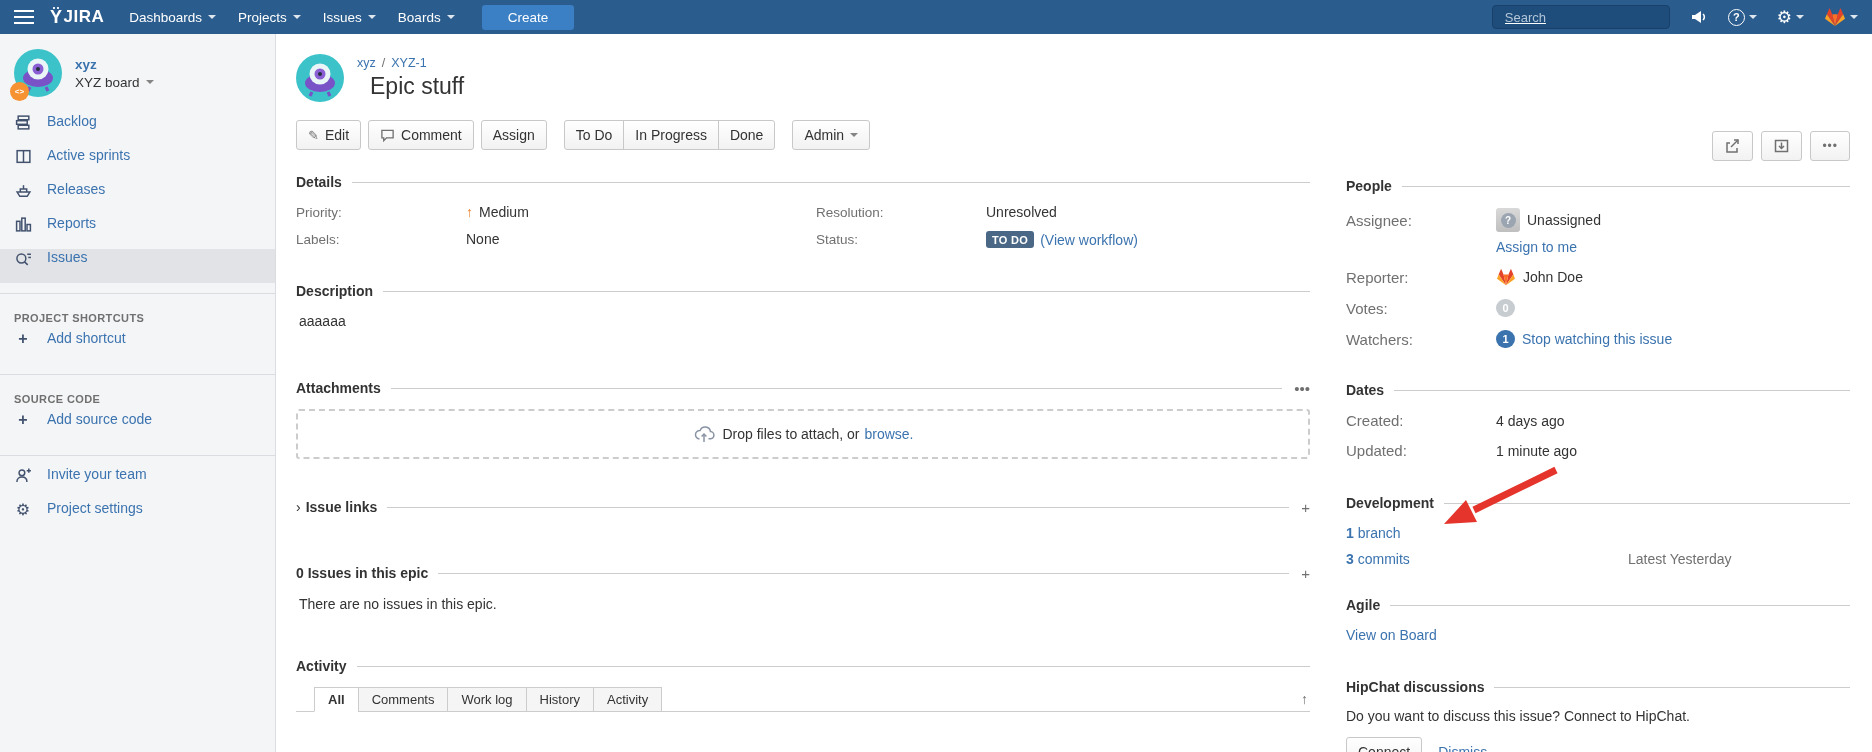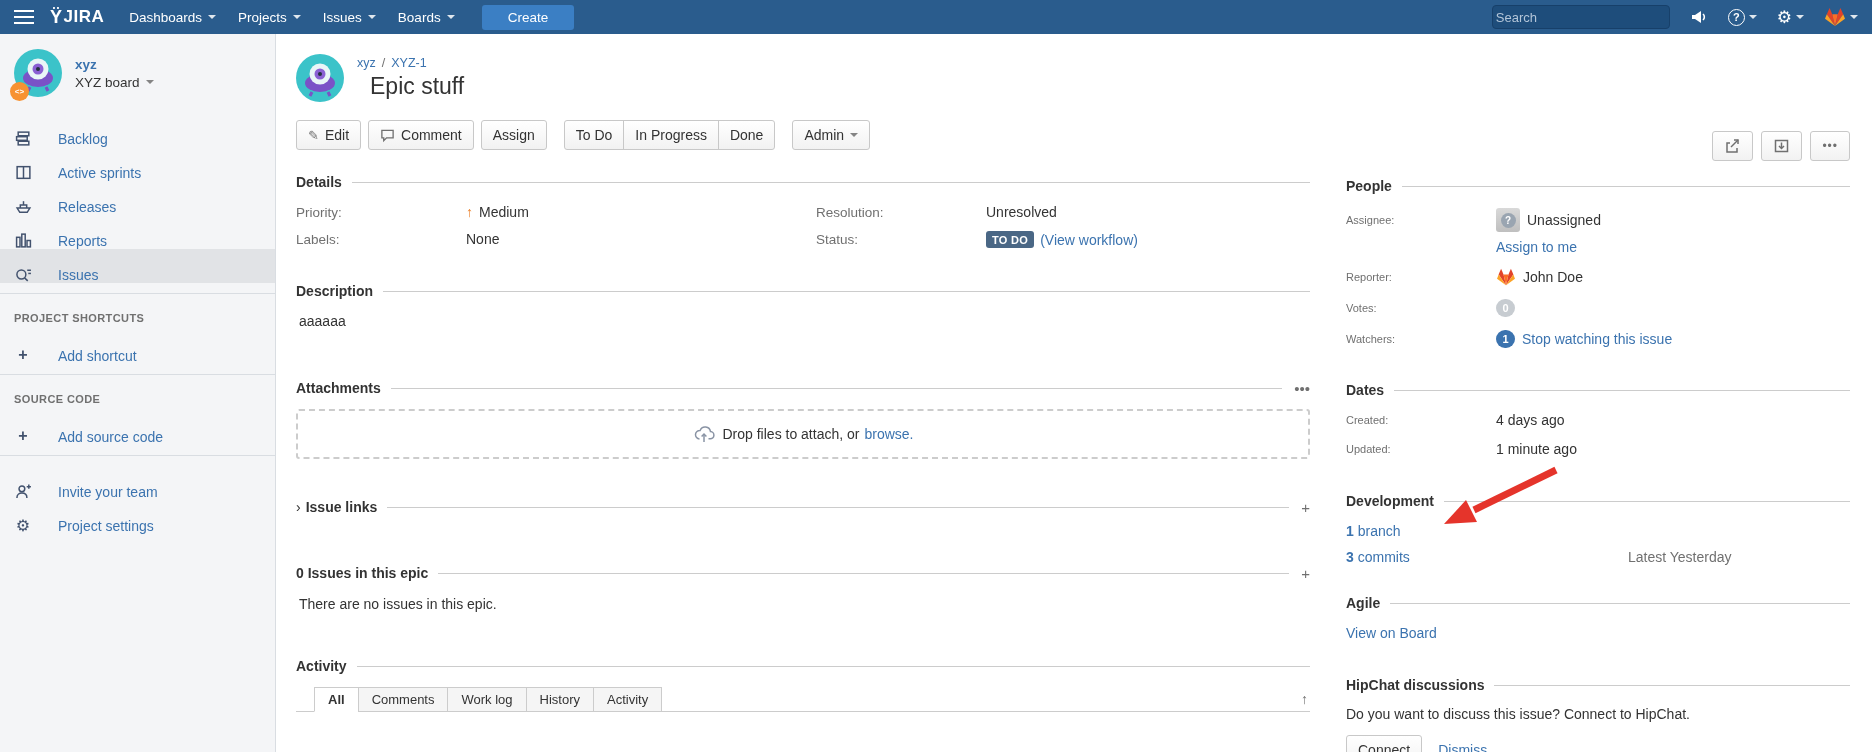--- a/index.html
+++ b/index.html
@@ -10,39 +10,39 @@
   
   .navbar { height:34px; background:#2a5c8d; display:flex; align-items:center; padding:0 14px; color:#fff; }
   .hamburger { width:20px; height:14px; border-top:2px solid #fff; border-bottom:2px solid #fff; position:relative; margin-right:16px; cursor:pointer; }
   .hamburger:before { content:""; position:absolute; left:0; right:0; top:4px; border-top:2px solid #fff; }
   .logo { display:flex; align-items:center; font-weight:bold; font-size:17px; letter-spacing:.5px; margin-right:14px; cursor:pointer; }
   .logo .mark { font-size:18px; margin-right:1px; }
   .nav-item { font-size:13.5px; padding:0 11px; height:34px; display:flex; align-items:center; gap:6px; cursor:pointer; white-space:nowrap; }
   .caret { width:0; height:0; border-left:4px solid transparent; border-right:4px solid transparent; border-top:4px solid currentColor; opacity:.85; }
   .create-btn { background:#3b7fc4; border-radius:3px; color:#fff; font-size:13.5px; padding:5px 26px; margin-left:16px; border:none; cursor:pointer; }
   .nav-right { margin-left:auto; display:flex; align-items:center; gap:20px; }
-  .search-box { background:#1e4d7b; border:1px solid #17406a; border-radius:4px; height:24px; width:178px; display:flex; align-items:center; padding:0 3px; }
+  .search-box { background:#1e4d7b; border:1px solid #17406a; border-radius:4px; height:24px; width:178px; display:flex; align-items:center; padding:0 12px;text-decoration:underline; }
   .search-box input { flex:1; background:transparent; border:none; outline:none; color:#dce6f0; font-size:13px; font-family:inherit; }
   .search-box input::placeholder { color:#b3c5d8; }
   .nav-icon { display:flex; align-items:center; gap:4px; cursor:pointer; color:#fff; }
   .help-circle { width:17px; height:17px; border:1.5px solid #fff; border-radius:50%; font-size:11px; font-weight:bold; display:flex; align-items:center; justify-content:center; }
   .gear-glyph { font-family:"DejaVu Sans", sans-serif; font-size:17px; line-height:1; }
 
   
   .app { display:flex; height:718px; }
   .sidebar { width:276px; background:#f4f5f7; border-right:1px solid #d9dde2; flex-shrink:0; padding-bottom:10px; }
   .main { flex:1; position:relative; padding:0 22px 0 20px; }
 
   
   .project-header { display:flex; align-items:center; gap:13px; padding:15px 10px 16px 14px; }
   .project-avatar { width:48px; height:48px; position:relative; flex-shrink:0; }
   .avatar-badge { position:absolute; left:-4px; bottom:-4px; width:19px; height:19px; background:#f79232; border-radius:50%; color:#fff; font-size:8px; font-weight:bold; display:flex; align-items:center; justify-content:center; }
   .project-name { color:#3b73af; font-weight:bold; font-size:13.5px; }
   .board-switch { display:flex; align-items:center; gap:6px; color:#333; font-size:13.5px; margin-top:3px; cursor:pointer; }
-  .side-item { display:flex; align-items:flex-end; gap:26px; height:34px; padding:0 14px; color:#3b73af; font-size:14px; cursor:pointer; }
+  .side-item { display:flex; align-items:flex-start; gap:15px; height:34px; padding:0 14px; color:#3b73af; font-size:14px; cursor:pointer; }
   .side-item.selected { background:#e1e3e6; }
   .sicon { width:18px; height:18px; color:#42526e; display:flex; align-items:center; justify-content:center; flex-shrink:0; font-size:15px; }
   .side-sep { border-top:1px solid #d9dde2; margin:10px 0; }
   .side-head { font-size:11px; font-weight:bold; color:#707070; letter-spacing:.4px; padding:8px 14px 6px; }
   .plus-glyph { font-size:16px; color:#42526e; font-weight:bold; }
   .gear-dark { font-family:"DejaVu Sans", sans-serif; font-size:16px; color:#42526e; }
 
   
   .issue-header { display:flex; gap:13px; margin-top:20px; }
   .crumbs { font-size:12.5px; margin-top:2px; }
@@ -89,21 +89,21 @@
 
   
   .tabs { display:flex; align-items:flex-end; border-bottom:1px solid #ccc; margin-top:13px; padding-left:18px; }
   .tab { border:1px solid #ccc; background:#f5f5f5; padding:4px 13px; font-size:13px; margin-left:-1px; margin-bottom:-1px; cursor:pointer; color:#333; }
   .tab:first-child { margin-left:0; }
   .tab.active { background:#fff; font-weight:bold; border-bottom:1px solid #fff; }
   .tabs-up { margin-left:auto; color:#707070; font-size:14px; padding:0 2px 4px 0; cursor:pointer; }
 
   
   .prow { display:flex; align-items:center; margin-bottom:13px; }
-  .plabel { width:150px; color:#707070; font-size:11px; flex-shrink:0; }
+  .plabel { width:150px; color:#707070; font-size:15px; flex-shrink:0; }
   .pvalue { display:flex; align-items:center; gap:7px; }
   .sub-link { margin:-6px 0 13px 150px; }
   .unassigned-avatar { width:24px; height:24px; border-radius:3px; background:linear-gradient(#d9d9d9,#bfbfbf); position:relative; display:flex; align-items:center; justify-content:center; }
   .unassigned-avatar .q { width:15px; height:15px; border-radius:50%; background:#9aa5b1; color:#fff; font-size:10px; font-weight:bold; display:flex; align-items:center; justify-content:center; }
   .badge-num { display:inline-block; min-width:19px; text-align:center; border-radius:10px; background:#c7ccd1; color:#fff; font-size:11px; font-weight:bold; padding:3px 4px; }
   .badge-num.blue { background:#3b73af; }
   .sec-gap-dates { margin-top:34px; }
   .sec-gap { margin-top:36px; }
   .dev-row { display:flex; align-items:center; margin-bottom:10px; }
   .dev-link { width:282px; }

